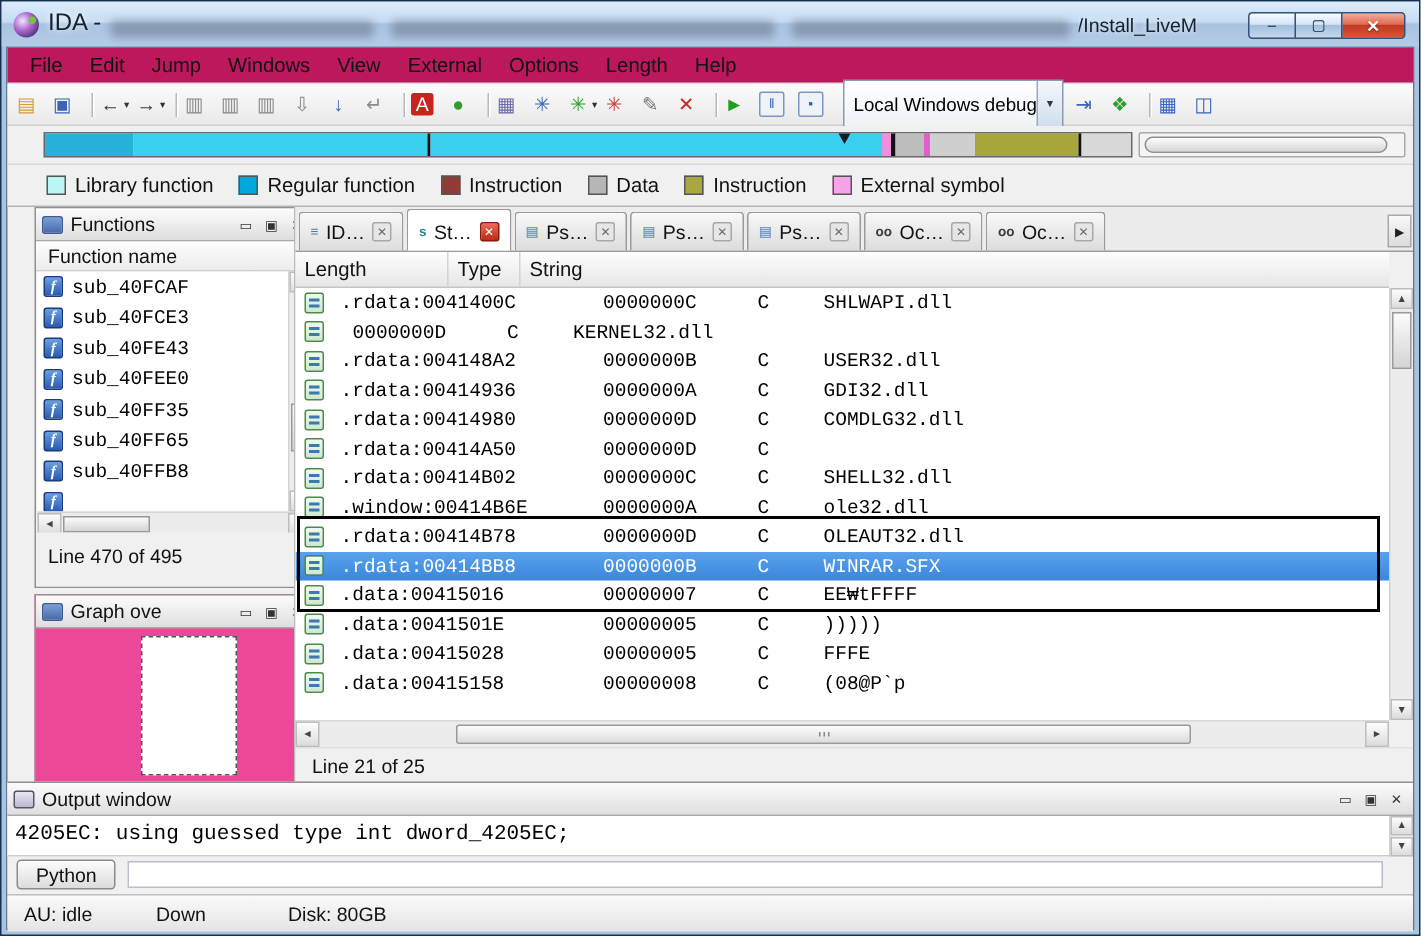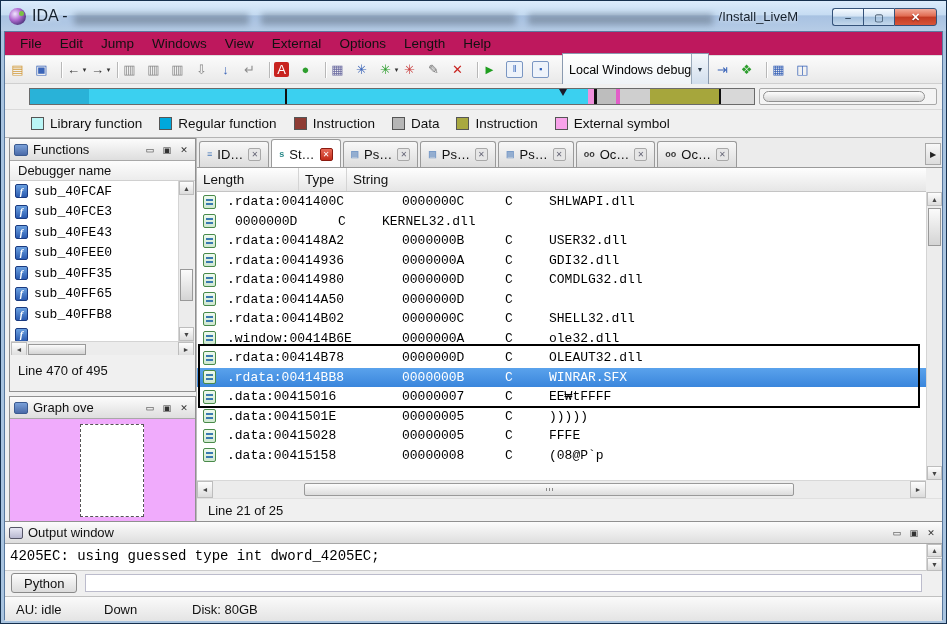--- a/index.html
+++ b/index.html
@@ -57,21 +57,21 @@
     background:linear-gradient(#fdfdfd,#d6d6d6); }
 
   
   .legendrow { position:absolute; left:0; top:78px; width:100%; height:28px; background:#f0f0f0; border-bottom:1px solid #b4b4b4;
     display:flex; align-items:center; padding-left:26px; gap:17px; }
   .legend-item { display:flex; align-items:center; gap:6px; font-size:13.5px; color:#111; }
   .legend-swatch { width:13px; height:13px; border:1px solid #555; }
 
   
   .main { position:absolute; left:0; top:106px; width:100%; height:383px; }
-  .leftcol { position:absolute; left:2px; top:0; width:191px; height:100%; background:#f0f0f0; }
+  .leftcol { position:absolute; left:16px; top:0; width:191px; height:100%; background:#f0f0f0; }
   .rightcol { position:absolute; left:191px; right:0; top:0; height:100%; background:#f0f0f0; border-left:1px solid #bbb; }
 
   
   .phead { height:22px; background:linear-gradient(#fcfcfc,#dedede); border-bottom:1px solid #a8a8a8;
     display:flex; align-items:center; gap:5px; padding:0 4px; font-size:13px; color:#111; }
   .picon { width:14px; height:12px; flex:none; border:1px solid #3a5a90; border-radius:2px; background:linear-gradient(#7aa0d8,#4a6aa8); }
   .ptitle { flex:1; white-space:nowrap; overflow:hidden; }
   .pbtns { display:flex; gap:3px; }
   .pbtn { width:14px; height:14px; font-size:9px; color:#333; display:flex; align-items:center; justify-content:center; }
 
@@ -88,21 +88,21 @@
     display:flex; align-items:center; justify-content:center; }
   .sarrow.bottom { position:absolute; left:0; right:0; bottom:0; }
   .fhscroll { position:absolute; left:1px; right:1px; top:202px; height:16px; background:#ececec; border-top:1px solid #d4d4d4; display:flex; }
   .harrow { width:16px; height:100%; font-size:7px; color:#444; background:linear-gradient(#fdfdfd,#dcdcdc); border:1px solid #bdbdbd;
     display:flex; align-items:center; justify-content:center; }
   .harrow.right { position:absolute; right:0; top:0; }
   .fhscroll .thumb { position:absolute; left:17px; top:2px; bottom:2px; width:58px; background:linear-gradient(#fbfbfb,#d4d4d4); border:1px solid #999; }
   .fstatus { position:absolute; left:0; right:0; bottom:0; height:36px; background:#f0f0f0; font-size:13px; color:#111; padding:8px 0 0 8px; }
 
   
-  .gpanel { position:absolute; left:2px; top:258px; width:187px; height:161px; border:1px solid #909090; background:#f0abfc; }
+  .gpanel { position:absolute; left:2px; top:258px; width:187px; height:161px; border:1px solid #909090; background:#ec4899; }
   .gcontent { position:relative; height:103px; }
   .gbox { position:absolute; left:70px; top:5px; width:64px; height:93px; background:#fff; border:1px dashed #555; }
 
   
   .tabbar { position:absolute; left:0; top:0; right:0; height:30px; background:#ececec; border-bottom:1px solid #9a9a9a;
     display:flex; align-items:flex-end; padding-left:2px; overflow:hidden; }
   .tab { height:26px; flex:none; display:flex; align-items:center; gap:5px; padding:0 7px; margin-right:2px;
     border:1px solid #9a9a9a; border-bottom:none; border-radius:3px 3px 0 0;
     background:linear-gradient(#f8f8f8,#dcdcdc); font-size:13px; color:#111; }
   .tab.active { background:#fff; height:29px; margin-bottom:-1px; z-index:2; }
@@ -424,21 +424,21 @@
         <div class="fpanel">
           <div class="phead">
             <span class="picon"></span>
             <span class="ptitle">Functions</span>
             <span class="pbtns">
               <span class="pbtn">▭</span>
               <span class="pbtn">▣</span>
               <span class="pbtn">✕</span>
             </span>
           </div>
-          <div class="fcolhead">Debugger name</div>
+          <div class="fcolhead">Function name</div>
           <div class="flist">
 
               <div class="frow">
                 <span class="ficon">f</span>
                 <span>sub_40FCAF</span>
               </div>
 
               <div class="frow">
                 <span class="ficon">f</span>
                 <span>sub_40FCE3</span>

